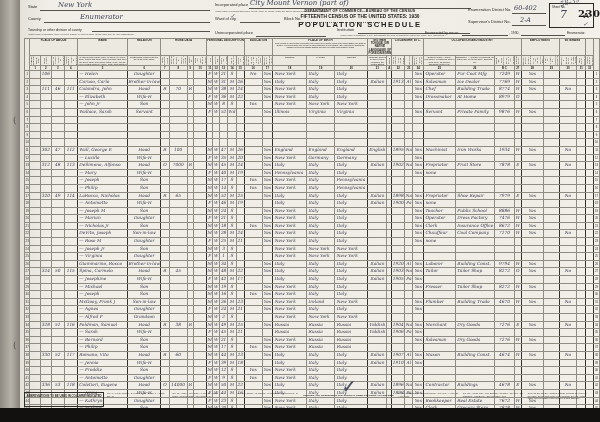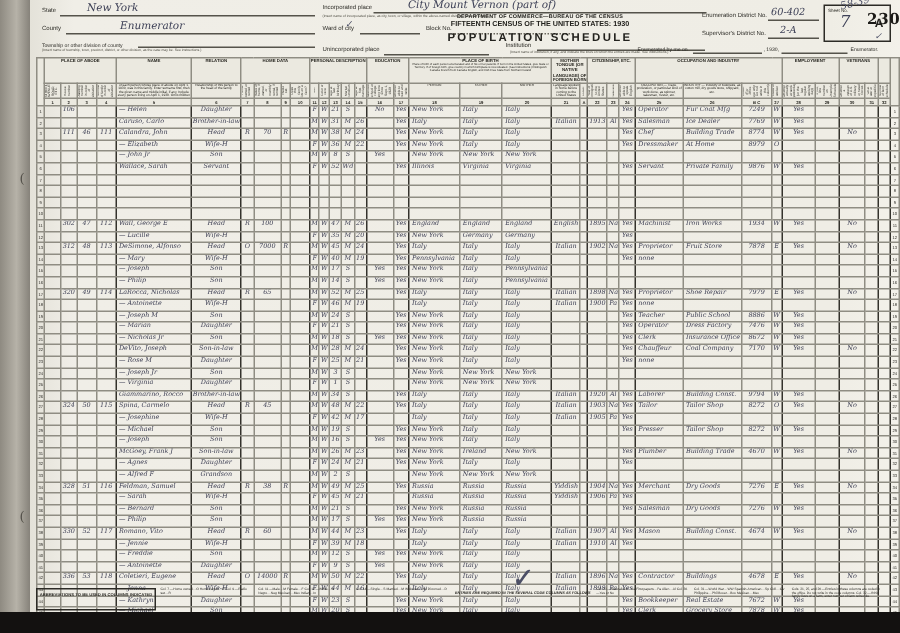--- a/index.html
+++ b/index.html
@@ -67,21 +67,21 @@
   <div class="script" style="left:58px;top:1px;font-size:7px">New York</div>
   <div class="pl" style="left:28px;top:17px">County</div>
   <div class="rule" style="left:44px;top:22px;width:166px"></div>
   <div class="script" style="left:80px;top:13px;font-size:7px">Enumerator</div>
   <div class="pl" style="left:28px;top:28px;font-size:3.4px">Township or other division of county</div>
   <div class="rule" style="left:92px;top:31px;width:118px"></div>
   <div class="pl2" style="left:28px;top:33px;width:182px;white-space:normal">(Insert name of township, town, precinct, district, or other division, as the case may be. See instructions.)</div>
 
   <div class="pl" style="left:215px;top:3px">Incorporated place</div>
   <div class="rule" style="left:249px;top:8px;width:222px"></div>
-  <div class="script" style="left:272px;top:-1px;font-size:7px">City Mount Vernon (part of)</div>
+  <div class="script" style="left:250px;top:-1px;font-size:7px">City Mount Vernon (part of)</div>
   <div class="pl2" style="left:215px;top:9.5px;width:255px;white-space:normal">(Insert name of incorporated place, as city, town, or village, within the above-named division. See instructions.)</div>
   <div class="pl" style="left:215px;top:17px">Ward of city</div>
   <div class="rule" style="left:240px;top:22px;width:40px"></div>
   <div class="pl" style="left:284px;top:17px">Block No.</div>
   <div class="dotrule" style="left:302px;top:22px;width:80px"></div>
   <div class="pl" style="left:215px;top:31px">Unincorporated place</div>
   <div class="rule" style="left:256px;top:36px;width:70px"></div>
   <div class="pl" style="left:337px;top:28px">Institution</div>
   <div class="rule" style="left:358px;top:33px;width:112px"></div>
   <div class="pl2" style="left:340px;top:34px;width:130px;white-space:normal">(Insert name of institution, if any, and indicate the lines on which the entries are made. See instructions.)</div>

